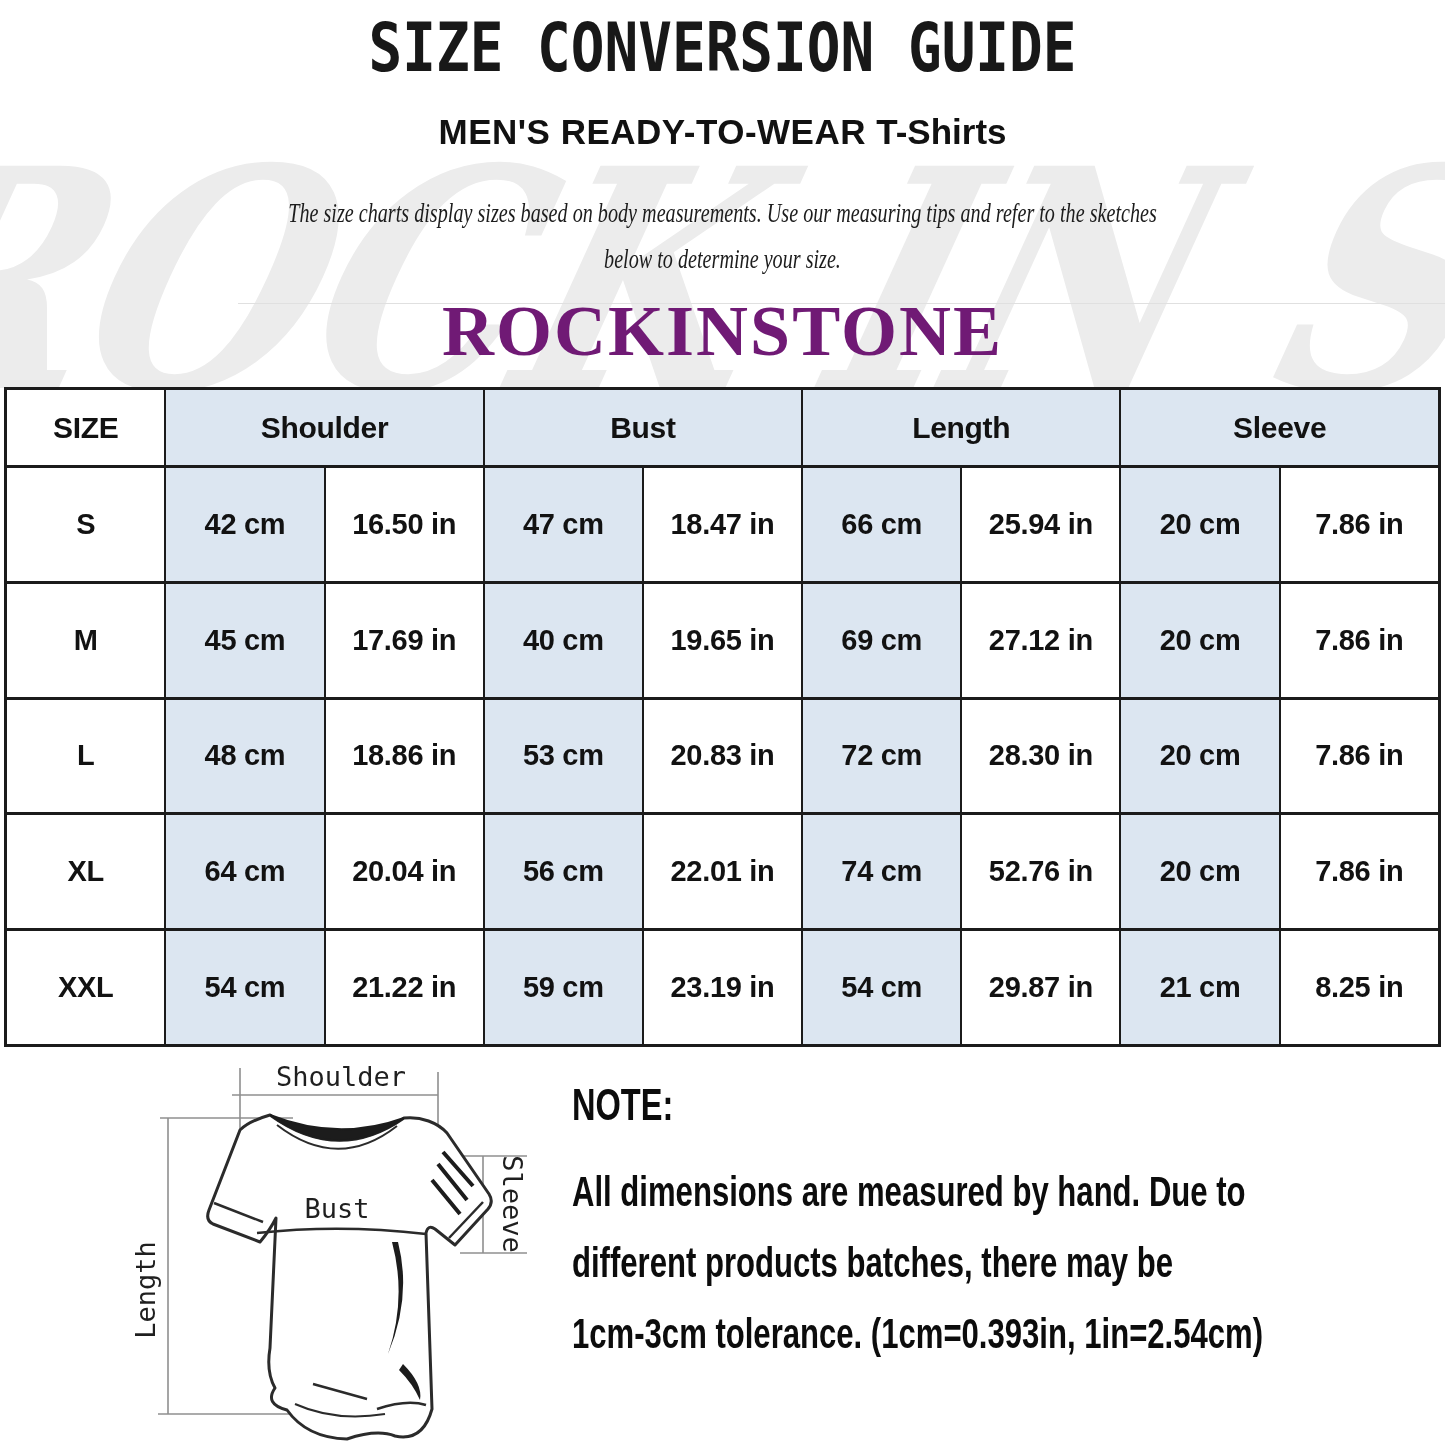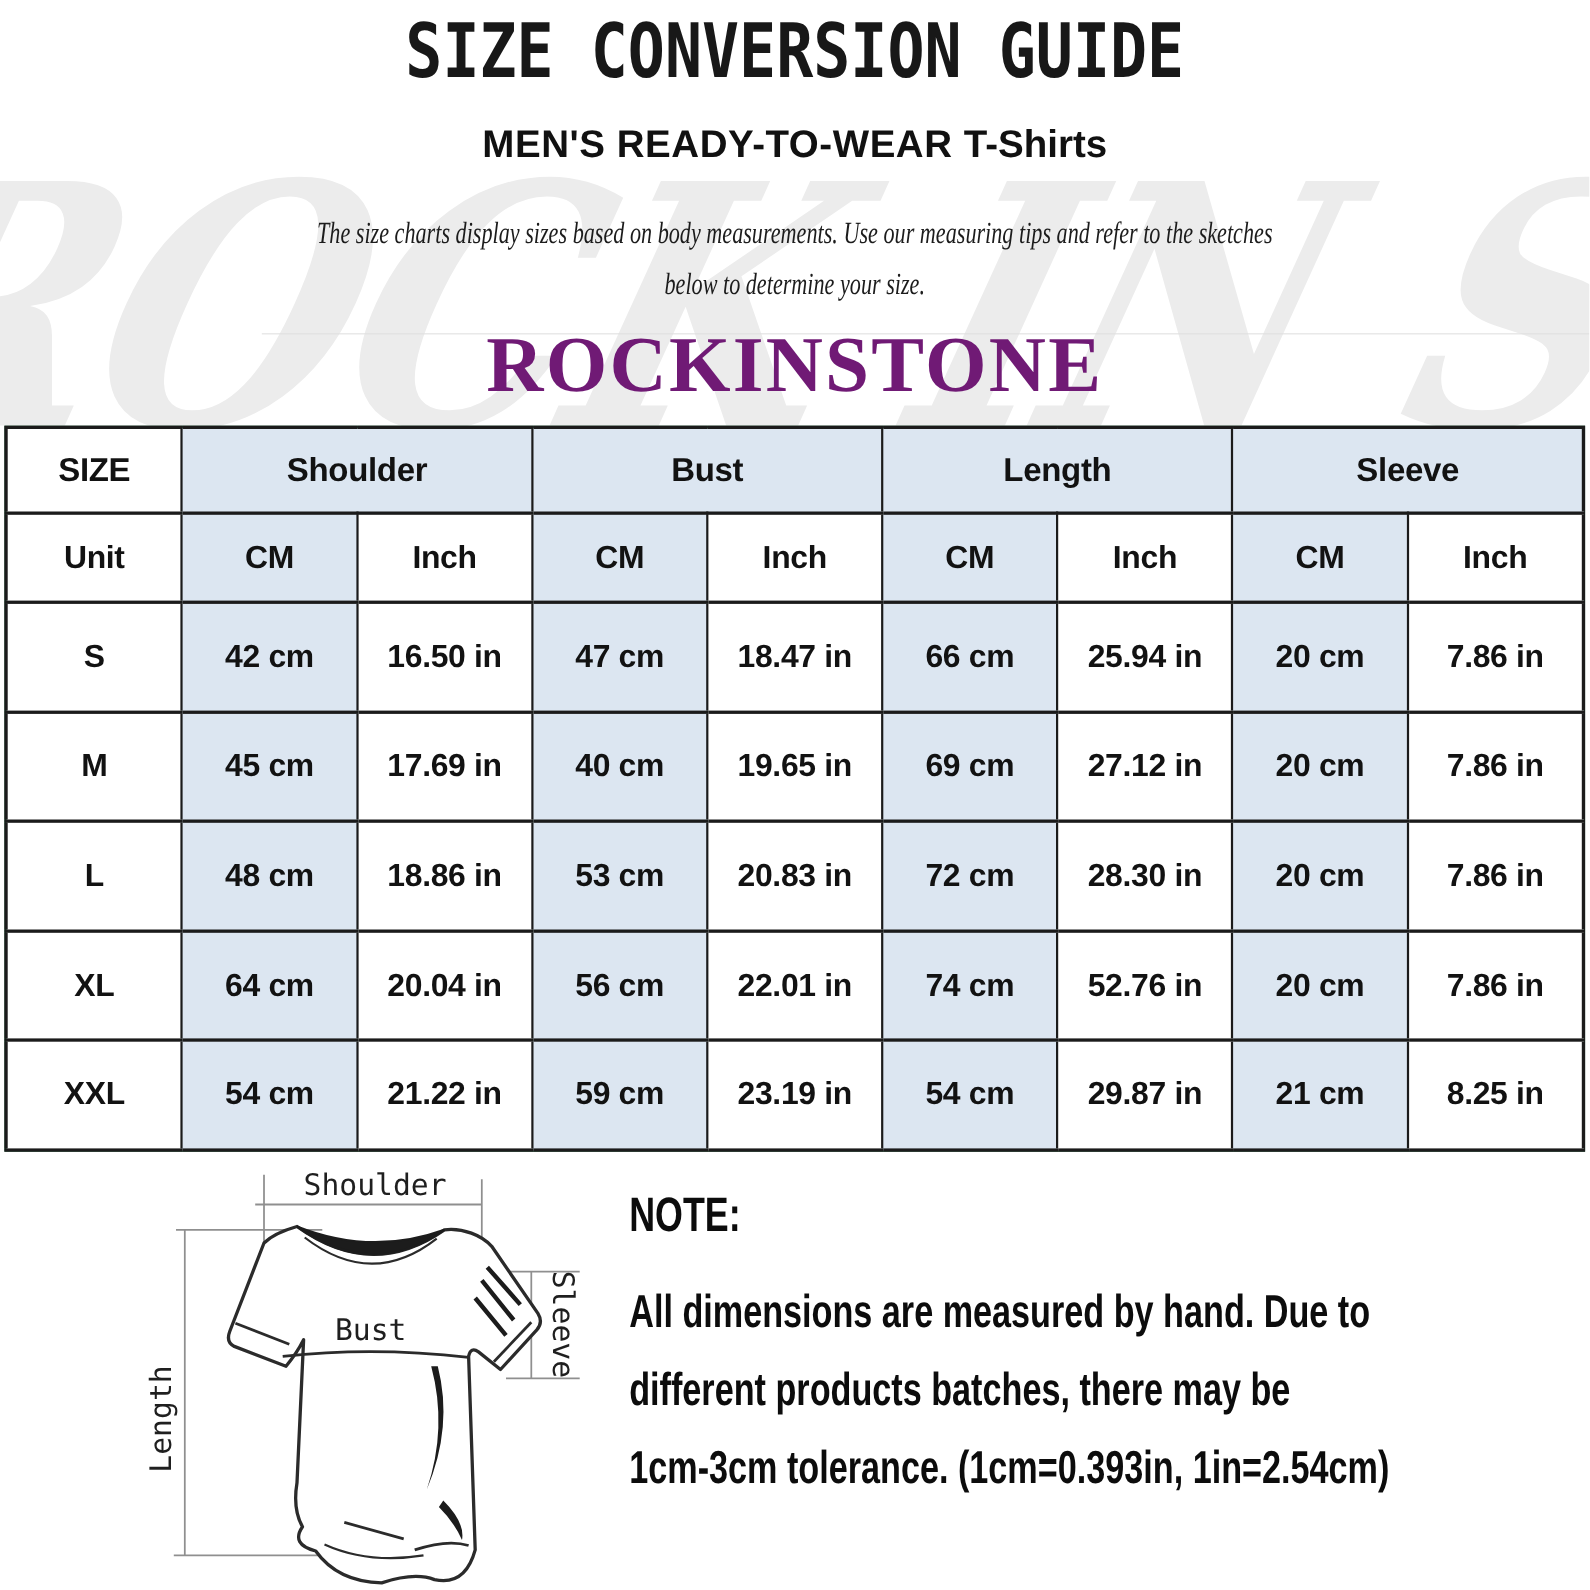--- a/index.html
+++ b/index.html
@@ -112,31 +112,20 @@
         <col style="width:11.1%">
         <col style="width:11.15%">
     </colgroup>
     <thead>
       <tr class="group-row">
         <td class="w">SIZE</td>
         <td class="b" colspan="2">Shoulder</td>
         <td class="b" colspan="2">Bust</td>
         <td class="b" colspan="2">Length</td>
         <td class="b" colspan="2">Sleeve</td>
-      </tr>
-      <tr class="unit-row">
-        <td class="w">Unit</td>
-        <td class="b">CM</td>
-        <td class="w">Inch</td>
-        <td class="b">CM</td>
-        <td class="w">Inch</td>
-        <td class="b">CM</td>
-        <td class="w">Inch</td>
-        <td class="b">CM</td>
-        <td class="w">Inch</td>
       </tr>
     </thead>
     <tbody>
       <tr>
         <td class="w">S</td>
         <td class="b">42 cm</td>
         <td class="w">16.50 in</td>
         <td class="b">47 cm</td>
         <td class="w">18.47 in</td>
         <td class="b">66 cm</td>

